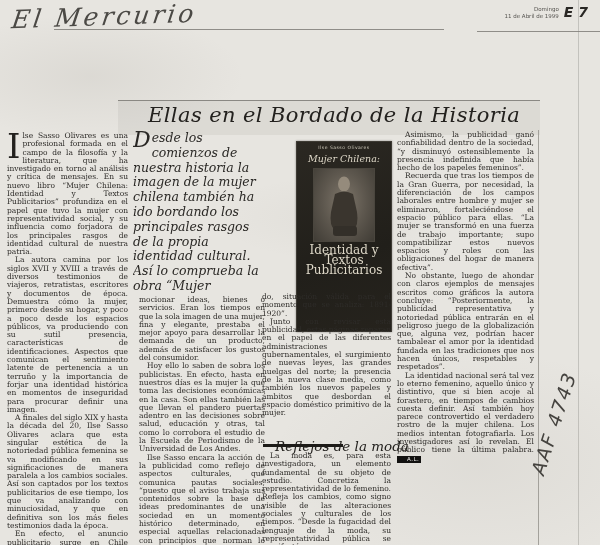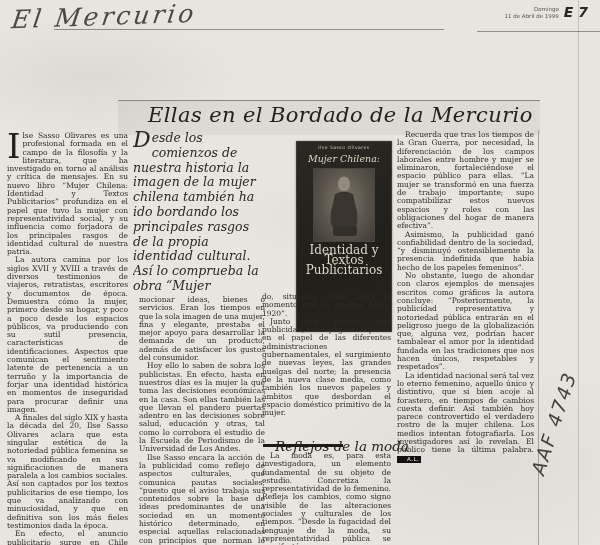--- a/index.html
+++ b/index.html
@@ -97,21 +97,21 @@
 <div class="dateblock">
   <div class="date-lines">
     <div>Domingo</div>
     <div>11 de Abril de 1999</div>
   </div>
   <div class="page-no">E 7</div>
 </div>
 
 <div class="headline-rule"></div>
 <div class="headline-band"></div>
-<h1 class="headline" style="margin:0;font-weight:normal;">Ellas en el Bordado de la Mercurio</h1>
+<h1 class="headline" style="margin:0;font-weight:normal;">Ellas en el Bordado de la Historia</h1>
 
 <div class="col col1">
   <p class="noindent"><span class="dropcap-big">I</span><span>lse Sasso Olivares es una profesional formada en el campo de la filosofía y la literatura, que ha investigado en torno al análisis y crítica de mensajes. En su nuevo libro “Mujer Chilena: Identidad y Textos Publicitarios” profundiza en el papel que tuvo la mujer con representatividad social, y su influencia como forjadora de los principales rasgos de identidad cultural de nuestra patria.</span></p>
   <p>La autora camina por los siglos XVII y XVIII a través de diversos testimonios de viajeros, retratistas, escritores y documentos de época. Demuestra cómo la mujer, primero desde su hogar, y poco a poco desde los espacios públicos, va produciendo con su sutil presencia, características de identificaciones. Aspectos que comunican el sentimiento latente de pertenencia a un terruño y la importancia de forjar una identidad histórica en momentos de inseguridad para procurar definir una imagen.</p>
   <p>A finales del siglo XIX y hasta la década del 20, Ilse Sasso Olivares aclara que esta singular estética de la notoriedad pública femenina se va modificando en sus significaciones de manera paralela a los cambios sociales. Así son captados por los textos publicitarios de ese tiempo, los que va analizando con minuciosidad, y que en definitiva son los más fieles testimonios dada la época.</p>
   <p>En efecto, el anuncio publicitario surge en Chile considerando la presencia femenina como la más indicada para pro-</p>
 </div>
 
 <div class="col2-intro">
   <span class="dropcap-intro">D</span><span>esde los comienzos de nuestra historia la imagen de la mujer chilena también ha ido bordando los principales rasgos de la propia identidad cultural. Así lo comprueba la obra “Mujer Chilena: Identidad y Textos Publicitarios”.</span>
@@ -140,21 +140,21 @@
   <p class="noindent">do, situación válida para el momento que se analiza: 1891-1920”.</p>
   <p>Junto con revisar esta publicidad, estas páginas reparan en el papel de las diferentes administraciones gubernamentales, el surgimiento de nuevas leyes, las grandes huelgas del norte; la presencia de la nueva clase media, como también los nuevos papeles y ámbitos que desbordan el espacio doméstico primitivo de la mujer.</p>
 </div>
 <h2 class="section-heading" style="margin:12px;font-weight:normal;">Reflejos de la moda</h2>
 <div class="section-rule"></div>
 <div class="col col3-lower">
   <p>La moda es, para esta investigadora, un elemento fundamental de su objeto de estudio. Concretiza la representatividad de lo femenino. Refleja los cambios, como signo visible de las alteraciones sociales y culturales de los tiempos. “Desde la fugacidad del lenguaje de la moda, su representatividad pública se manifestó en un es-</p>
 </div>
 
 <div class="col col4">
+  <p>Asimismo, la publicidad ganó confiabilidad dentro de la sociedad, “y disminuyó ostensiblemente la presencia indefinida que había hecho de los papeles femeninos”.</p>
   <p>Recuerda que tras los tiempos de la Gran Guerra, por necesidad, la diferenciación de los campos laborales entre hombre y mujer se eliminaron, fortaleciéndose el espacio público para ellas. “La mujer se transformó en una fuerza de trabajo importante; supo compatibilizar estos nuevos espacios y roles con las obligaciones del hogar de manera efectiva”.</p>
-  <p>Asimismo, la publicidad ganó confiabilidad dentro de la sociedad, “y disminuyó ostensiblemente la presencia indefinida que había hecho de los papeles femeninos”.</p>
   <p>No obstante, luego de ahondar con claros ejemplos de mensajes escritos como gráficos la autora concluye: “Posteriormente, la publicidad representativa y notoriedad pública entrarán en el peligroso juego de la globalización que, alguna vez, podrían hacer tambalear el amor por la identidad fundada en las tradiciones que nos hacen únicos, respetables y respetados”.</p>
   <p><span>La identidad nacional será tal vez lo eterno femenino, aquello único y distintivo, que si bien acoje al forastero, en tiempos de cambios cuesta definir. Así también hoy parece controvertido el verdadero rostro de la mujer chilena. Los medios intentan fotografiarla. Los investigadores así lo revelan. El público tiene la última palabra.</span> <span class="endmark">A.L.</span></p>
 </div>
 
 <div class="vrule"></div>
 <div class="page-edge"></div>
 <div class="annotation">AAF 4743</div>
 
 </body></html>

